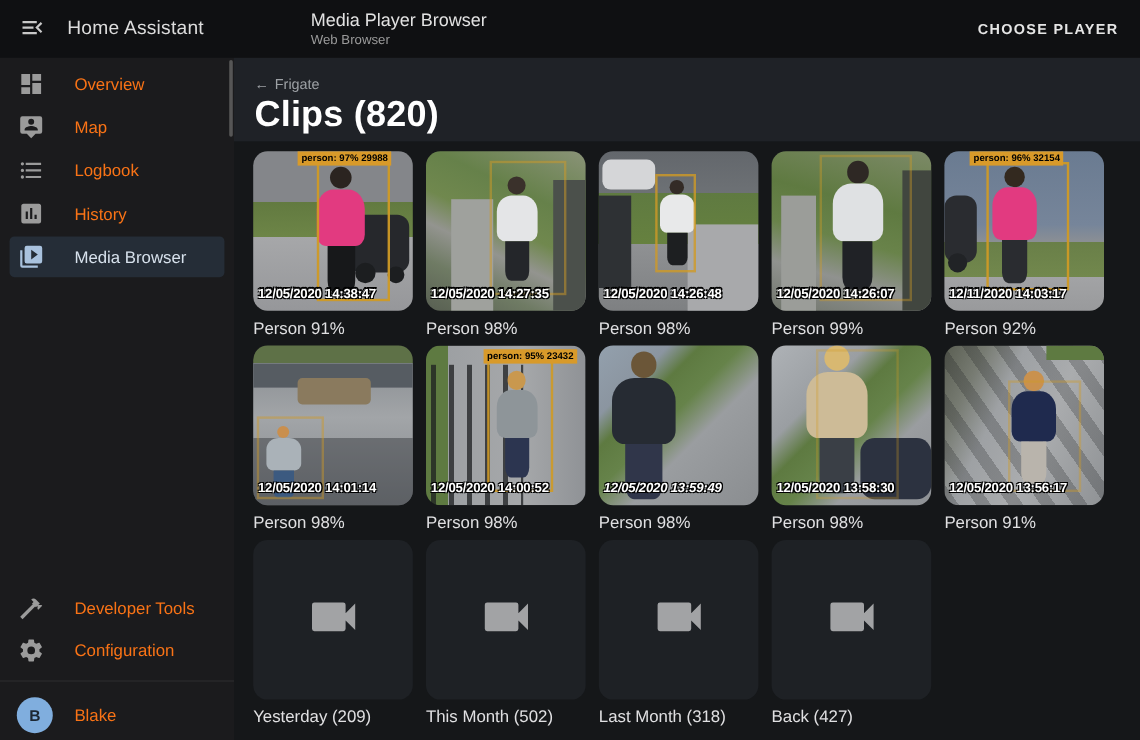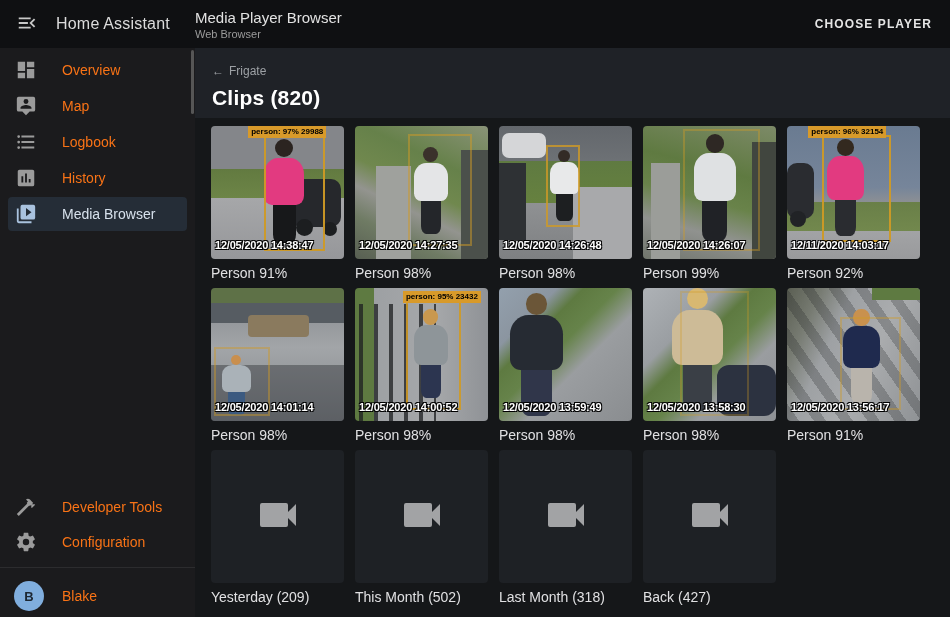--- a/index.html
+++ b/index.html
@@ -4,21 +4,21 @@
 <style>
   * { margin:0; padding:0; box-sizing:border-box; }
   html,body { width:950px; height:617px; overflow:hidden; }
   body { background:#151719; font-family:"Liberation Sans", sans-serif; position:relative; }
 
   
   .topbar { position:absolute; top:0; left:0; width:950px; height:48px; background:#0f1012; display:flex; align-items:center; z-index:5; }
   .topbar-left { width:195px; flex:0 0 195px; display:flex; align-items:center; padding-left:16px; }
   .menu-btn { background:none; border:none; cursor:pointer; display:flex; align-items:center; padding:0; }
   .app-title { color:#dcdcdc; font-size:16px; margin-left:18px; letter-spacing:.2px; }
-  .page-titles { }
+  .page-titles { margin-left:64px; }
   .page-title { color:#e2e2e2; font-size:15px; }
   .page-subtitle { color:#9b9b9b; font-size:11px; margin-top:2px; }
   .choose-player { margin-left:auto; margin-right:18px; color:#e5e5e5; font-size:12px; font-weight:700; letter-spacing:1.1px; background:none; border:none; cursor:pointer; }
 
   
   .sidebar { position:absolute; top:48px; left:0; width:195px; height:569px; background:#1b1b1d; display:flex; flex-direction:column; padding-top:4px; }
   .sb-item { height:34px; margin:1px 8px; border-radius:4px; display:flex; align-items:center; padding-left:6px; cursor:pointer; flex:0 0 auto; }
   .sb-item.selected { background:#252d37; }
   .sb-icon { width:24px; height:24px; margin-right:24px; display:flex; align-items:center; justify-content:center; flex:0 0 auto; }
   .sb-icon svg { fill:#9b9b9b; }
@@ -27,27 +27,27 @@
   .sb-item.selected .sb-label { color:#d7e1ec; }
   .sb-bottom { margin-top:auto; }
   .sb-divider { height:1px; background:#2c2c2e; margin:8px 0; }
   .avatar { width:30px; height:30px; border-radius:50%; background:#80aede; color:#1c2733; display:flex; align-items:center; justify-content:center; font-size:13px; font-weight:700; margin-right:18px; flex:0 0 auto; }
   .sb-scrollthumb { position:absolute; top:2px; right:1px; width:3px; height:64px; background:#565656; border-radius:2px; cursor:pointer; }
 
   
   .main-band { position:absolute; top:48px; left:195px; width:755px; height:70px; background:#1f2227; padding:13px 0 0 17px; }
   .breadcrumb { color:#9da1a5; font-size:12px; cursor:pointer; display:inline-block; }
   .breadcrumb .arrow { margin-right:5px; }
-  .main-title { color:#ffffff; font-size:21px; font-weight:700; margin-top:7px; letter-spacing:.2px; }
+  .main-title { color:#ffffff; font-size:30px; font-weight:700; letter-spacing:.2px; }
 
   
   .content { position:absolute; top:118px; left:195px; width:755px; height:499px; background:#151719; padding:8px 16px 0; overflow:hidden; }
   .grid { display:grid; grid-template-columns:repeat(5,133px); column-gap:11px; row-gap:7px; }
   .cell { width:133px; cursor:pointer; }
-  .thumb { width:133px; height:133px; border-radius:4px; position:relative; overflow:hidden; background:#1e2125; }
+  .thumb { width:133px; height:133px; border-radius:12px; position:relative; overflow:hidden; background:#1e2125; }
   .thumb.folder { display:flex; align-items:center; justify-content:center; }
   .folder-icon svg { fill:#a2a3a5; }
   .blob { position:absolute; z-index:1; }
   .person { position:absolute; z-index:2; }
   .person .head { height:17%; aspect-ratio:1/1; border-radius:50%; margin:0 auto; }
   .person .torso { width:100%; height:44%; border-radius:35% 35% 20% 20%; margin-top:1%; }
   .person .legs { width:58%; height:37%; margin:0 auto; border-radius:0 0 25% 25%; }
   .bbox { position:absolute; z-index:3; border:2px solid #cf9a25; }
   .chip { position:absolute; z-index:4; background:#d89a2a; color:#000; font-size:8px; font-weight:700; padding:1px 3px; white-space:nowrap; line-height:1.25; }
   .ts { position:absolute; z-index:4; left:4px; bottom:8px; color:#fff; font-size:11px; font-weight:700; letter-spacing:-.2px; white-space:nowrap;
@@ -248,21 +248,21 @@
             <div class="torso" style="background: rgb(142, 149, 153);"></div>
             <div class="legs" style="background: rgb(44, 53, 80);"></div>
           </div>
           <div class="bbox" style="left: 38%; top: 8%; width: 42%; height: 84%; opacity: 0.9;"></div>
           <div class="chip" style="left: 36%; top: 2%;">person: 95% 23432</div>
           <div class="ts">12/05/2020 14:00:52</div>
         </div>
         <div class="caption">Person 98%</div>
       </div>
       <div class="cell">
-        <div class="thumb" style="background: linear-gradient(135deg, rgb(147, 160, 173) 0%, rgb(139, 149, 160) 22%, rgb(94, 122, 65) 32%, rgb(102, 131, 74) 45%, rgb(154, 157, 160) 60%, rgb(138, 141, 144) 100%);">
+        <div class="thumb" style="background: linear-gradient(135deg, rgb(147, 160, 173) 0%, rgb(139, 149, 160) 22%, rgb(94, 122, 65) 32%, rgb(102, 131, 74) 45%, rgb(154, 157, 160) 60%, rgb(138, 141, 144) 100%); font-style: italic;">
           <div class="person" style="left: 8%; top: 4%; width: 40%; height: 94%;">
             <div class="head" style="background: rgb(107, 86, 56);"></div>
             <div class="torso" style="background: rgb(38, 43, 51);"></div>
             <div class="legs" style="background: rgb(48, 54, 74);"></div>
           </div>
           <div class="ts">12/05/2020 13:59:49</div>
         </div>
         <div class="caption">Person 98%</div>
       </div>
       <div class="cell">

